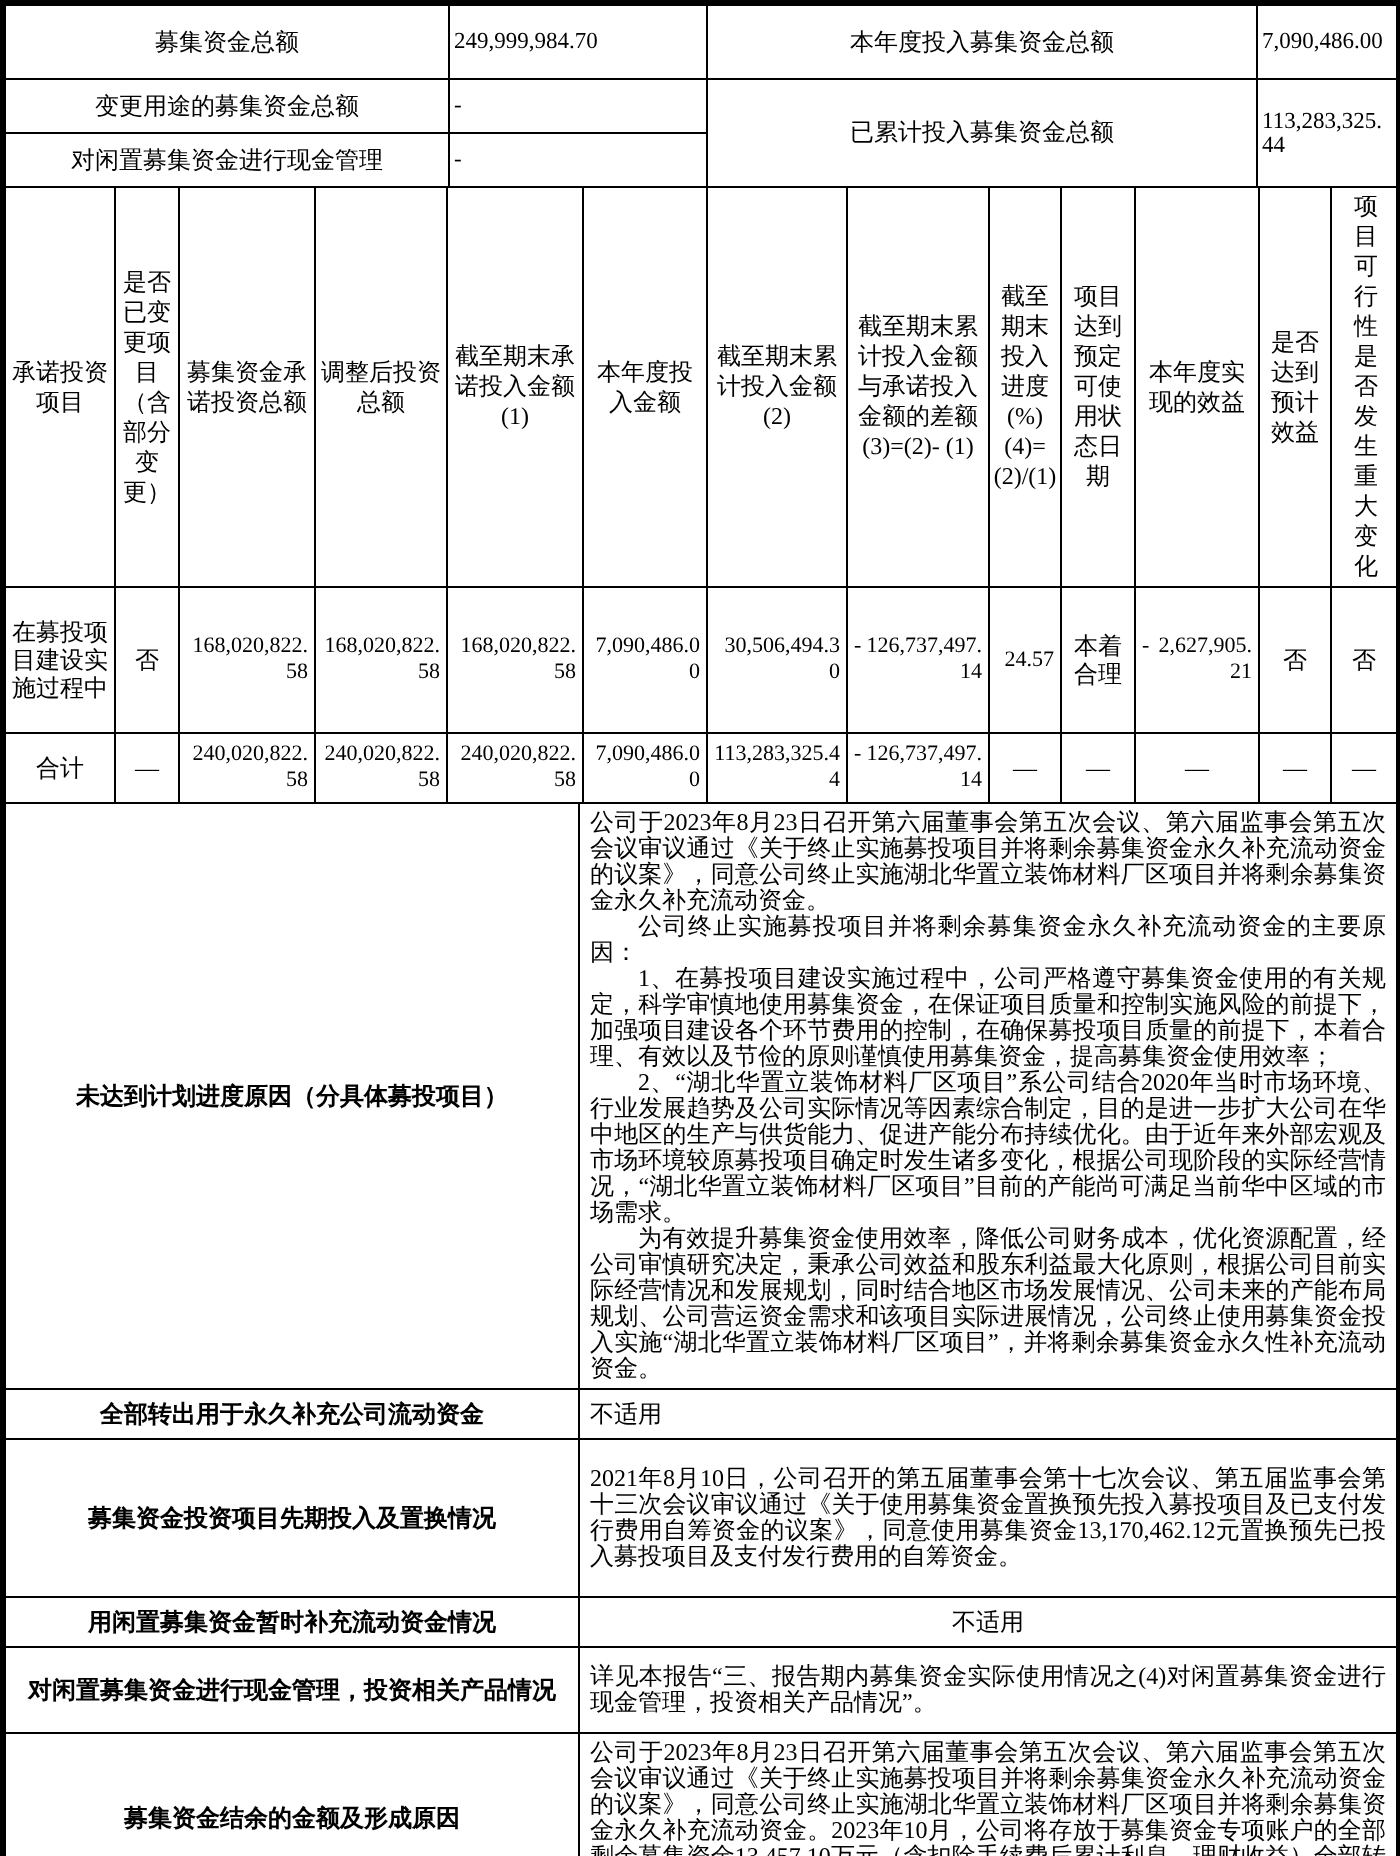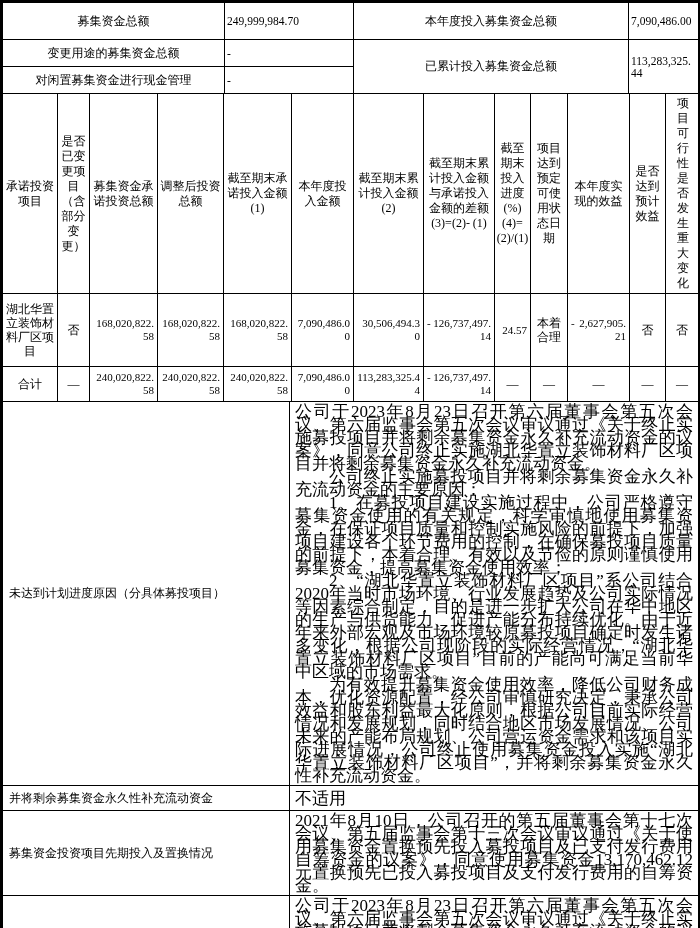--- a/index.html
+++ b/index.html
@@ -14,22 +14,22 @@
   .hd td{text-align:center;font-size:12px;line-height:15px;padding:1px;height:166px;}
   .hd td.h13{padding:2px 11px;}
   .num{text-align:right;word-break:break-all;font-size:11px;line-height:13px;padding:1px 3px;vertical-align:middle;}
   .cc{text-align:center;font-size:12px;line-height:14px;}
   .neg{display:flex;justify-content:space-between;align-items:flex-start;}
   .neg .sign{flex:0 0 auto;padding-right:2px;}
   .neg .n{flex:1 1 auto;text-align:right;word-break:break-all;}
   .r-proj td{height:70px;}
   .r-sup td{height:34px;}
   .r-tot td{height:32px;margin-top:36px;}
-  .sec-label{text-align:left;line-height:15px;padding:2px 6px;}
-  .sec-body{font-size:17px;line-height:13px;text-align:justify;padding:3px 5px;vertical-align:middle;}
+  .sec-label{text-align:center;line-height:15px;padding:2px 6px;font-weight:bold;}
+  .sec-body{font-size:12px;line-height:13px;text-align:justify;padding:3px 5px;vertical-align:middle;}
   .sec-body p{margin:0;}
   .sec-body p.ind{text-indent:2em;}
   .sec-center{text-align:center;}
   .h-small td{height:18px;}
   .h-mid{height:38px;}
   .h-tall{height:74px;}
 </style>
 </head>
 <body>
 
@@ -89,21 +89,21 @@
       <td>截至期末累计投入金额(2)</td>
       <td>截至期末累计投入金额与承诺投入金额的差额(3)=(2)- (1)</td>
       <td>截至期末投入进度(%)(4)=(2)/(1)</td>
       <td>项目达到预定可使用状态日期</td>
       <td>本年度实现的效益</td>
       <td>是否达到预计效益</td>
       <td class="h13">项目可行性是否发生重大变化</td>
     </tr>
 
     <tr class="r-proj">
-      <td class="cc">湖北华置立装饰材料厂区项目</td>
+      <td class="cc">在募投项目建设实施过程中</td>
       <td class="cc">否</td>
       <td class="num">168,020,822.58</td>
       <td class="num">168,020,822.58</td>
       <td class="num">168,020,822.58</td>
       <td class="num">7,090,486.00</td>
       <td class="num">30,506,494.30</td>
       <td class="num">
         <div class="neg">
               <span class="sign">-</span>
               <span class="n">126,737,497.14</span>
@@ -157,30 +157,38 @@
       <td class="sec-body">
         <p>公司于2023年8月23日召开第六届董事会第五次会议、第六届监事会第五次会议审议通过《关于终止实施募投项目并将剩余募集资金永久补充流动资金的议案》，同意公司终止实施湖北华置立装饰材料厂区项目并将剩余募集资金永久补充流动资金。</p>
         <p class="ind">公司终止实施募投项目并将剩余募集资金永久补充流动资金的主要原因：</p>
         <p class="ind">1、在募投项目建设实施过程中，公司严格遵守募集资金使用的有关规定，科学审慎地使用募集资金，在保证项目质量和控制实施风险的前提下，加强项目建设各个环节费用的控制，在确保募投项目质量的前提下，本着合理、有效以及节俭的原则谨慎使用募集资金，提高募集资金使用效率；</p>
         <p class="ind">2、“湖北华置立装饰材料厂区项目”系公司结合2020年当时市场环境、行业发展趋势及公司实际情况等因素综合制定，目的是进一步扩大公司在华中地区的生产与供货能力、促进产能分布持续优化。由于近年来外部宏观及市场环境较原募投项目确定时发生诸多变化，根据公司现阶段的实际经营情况，“湖北华置立装饰材料厂区项目”目前的产能尚可满足当前华中区域的市场需求。</p>
         <p class="ind">为有效提升募集资金使用效率，降低公司财务成本，优化资源配置，经公司审慎研究决定，秉承公司效益和股东利益最大化原则，根据公司目前实际经营情况和发展规划，同时结合地区市场发展情况、公司未来的产能布局规划、公司营运资金需求和该项目实际进展情况，公司终止使用募集资金投入实施“湖北华置立装饰材料厂区项目”，并将剩余募集资金永久性补充流动资金。</p>
       </td>
     </tr>
 
     <tr class="h-small">
-      <td class="sec-label">并将剩余募集资金永久性补充流动资金</td>
+      <td class="sec-label">全部转出用于永久补充公司流动资金</td>
       <td class="sec-body">不适用</td>
     </tr>
 
     <tr>
       <td class="sec-label h-tall">募集资金投资项目先期投入及置换情况</td>
       <td class="sec-body">2021年8月10日，公司召开的第五届董事会第十七次会议、第五届监事会第十三次会议审议通过《关于使用募集资金置换预先投入募投项目及已支付发行费用自筹资金的议案》，同意使用募集资金13,170,462.12元置换预先已投入募投项目及支付发行费用的自筹资金。</td>
     </tr>
 
+    <tr class="h-small">
+      <td class="sec-label">用闲置募集资金暂时补充流动资金情况</td>
+      <td class="sec-body sec-center">不适用</td>
+    </tr>
 
+    <tr>
+      <td class="sec-label h-mid">对闲置募集资金进行现金管理，投资相关产品情况</td>
+      <td class="sec-body">详见本报告“三、报告期内募集资金实际使用情况之(4)对闲置募集资金进行现金管理，投资相关产品情况”。</td>
+    </tr>
 
 
     <tr>
       <td class="sec-label">募集资金结余的金额及形成原因</td>
       <td class="sec-body">公司于2023年8月23日召开第六届董事会第五次会议、第六届监事会第五次会议审议通过《关于终止实施募投项目并将剩余募集资金永久补充流动资金的议案》，同意公司终止实施湖北华置立装饰材料厂区项目并将剩余募集资金永久补充流动资金。2023年10月，公司将存放于募集资金专项账户的全部剩余募集资金13,457.10万元（含扣除手续费后累计利息、理财收益）全部转出用于永久补充公司流动资金，并注销所有募集资金专项账户。</td>
     </tr>
 
   </tbody>
     </table>
 

